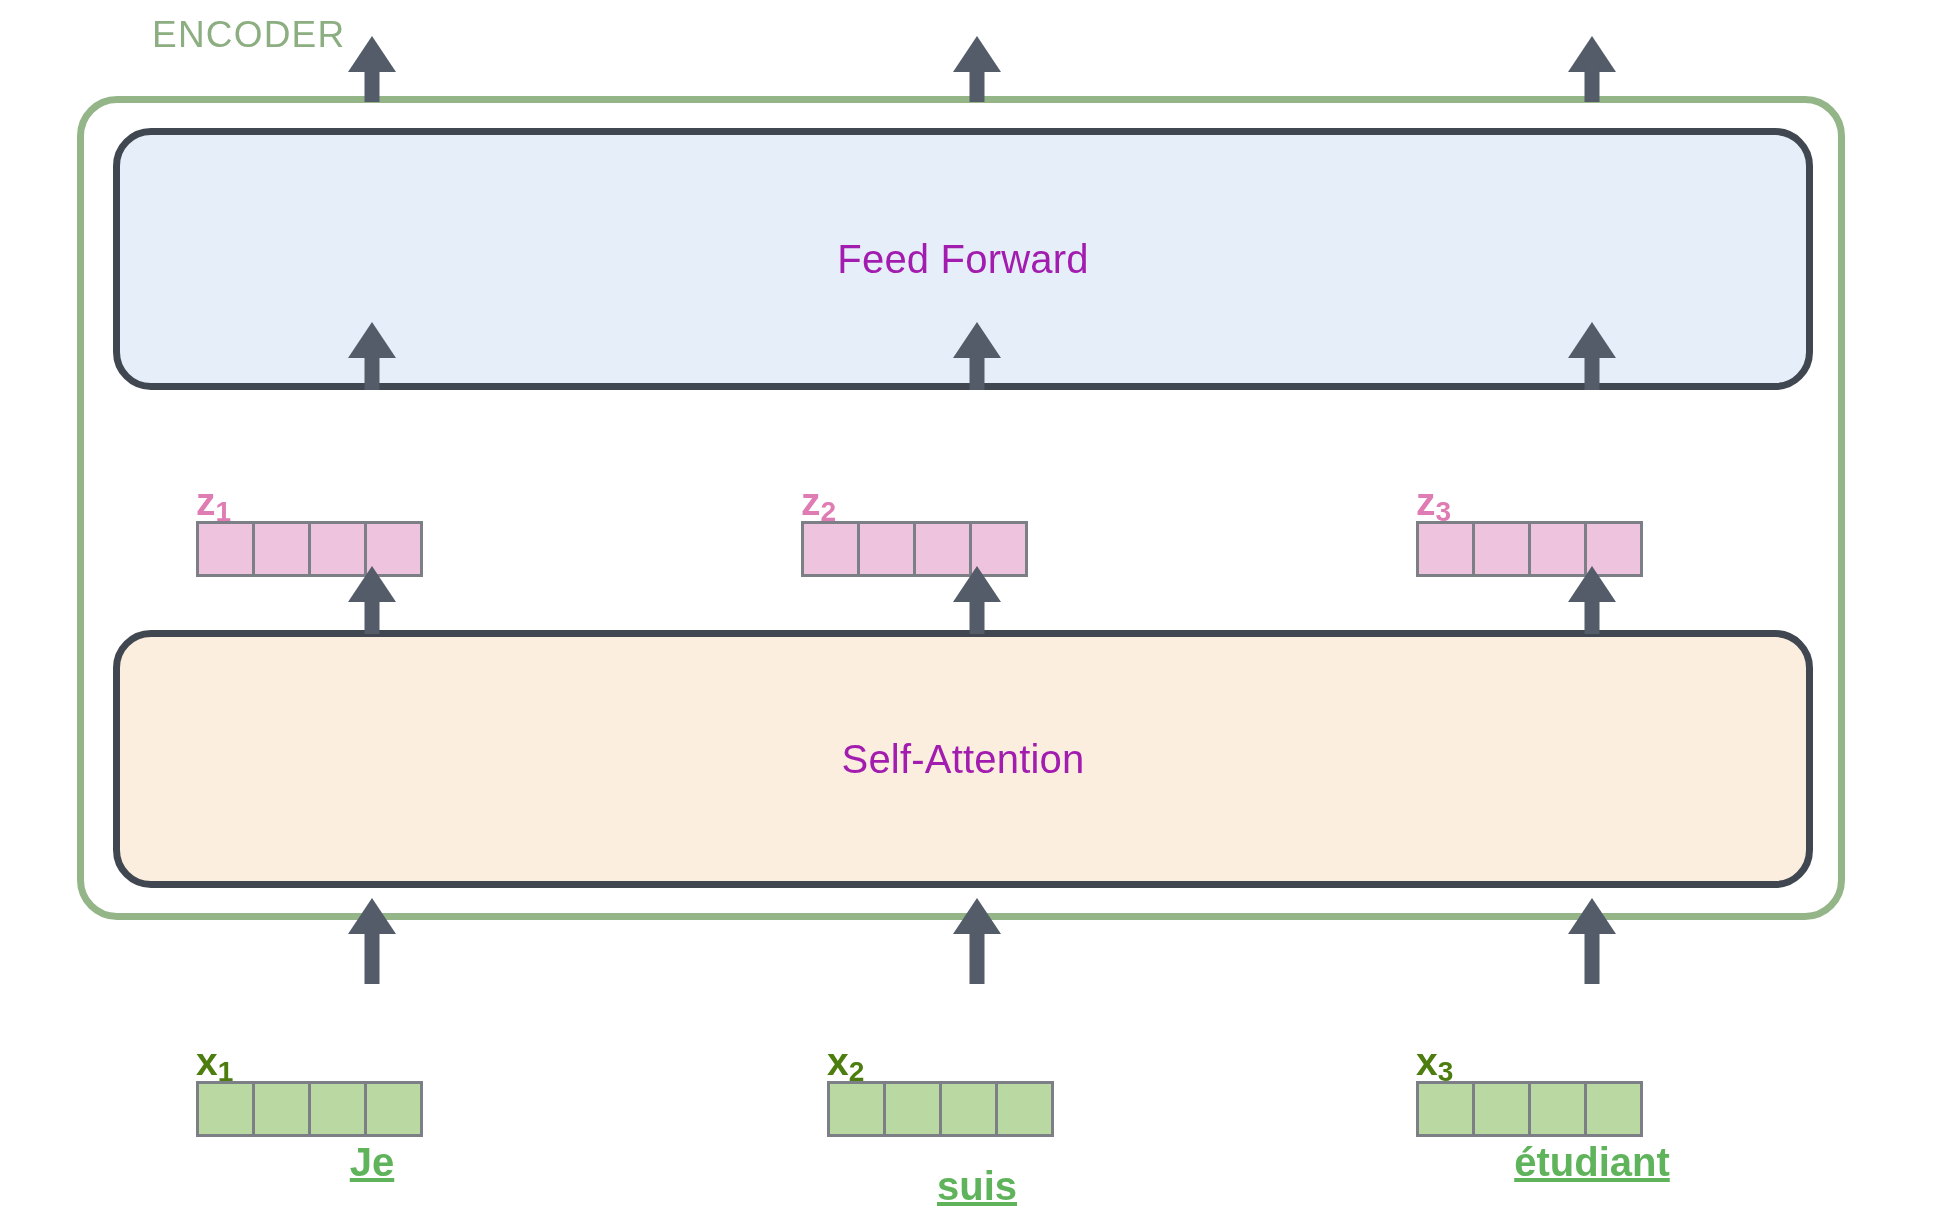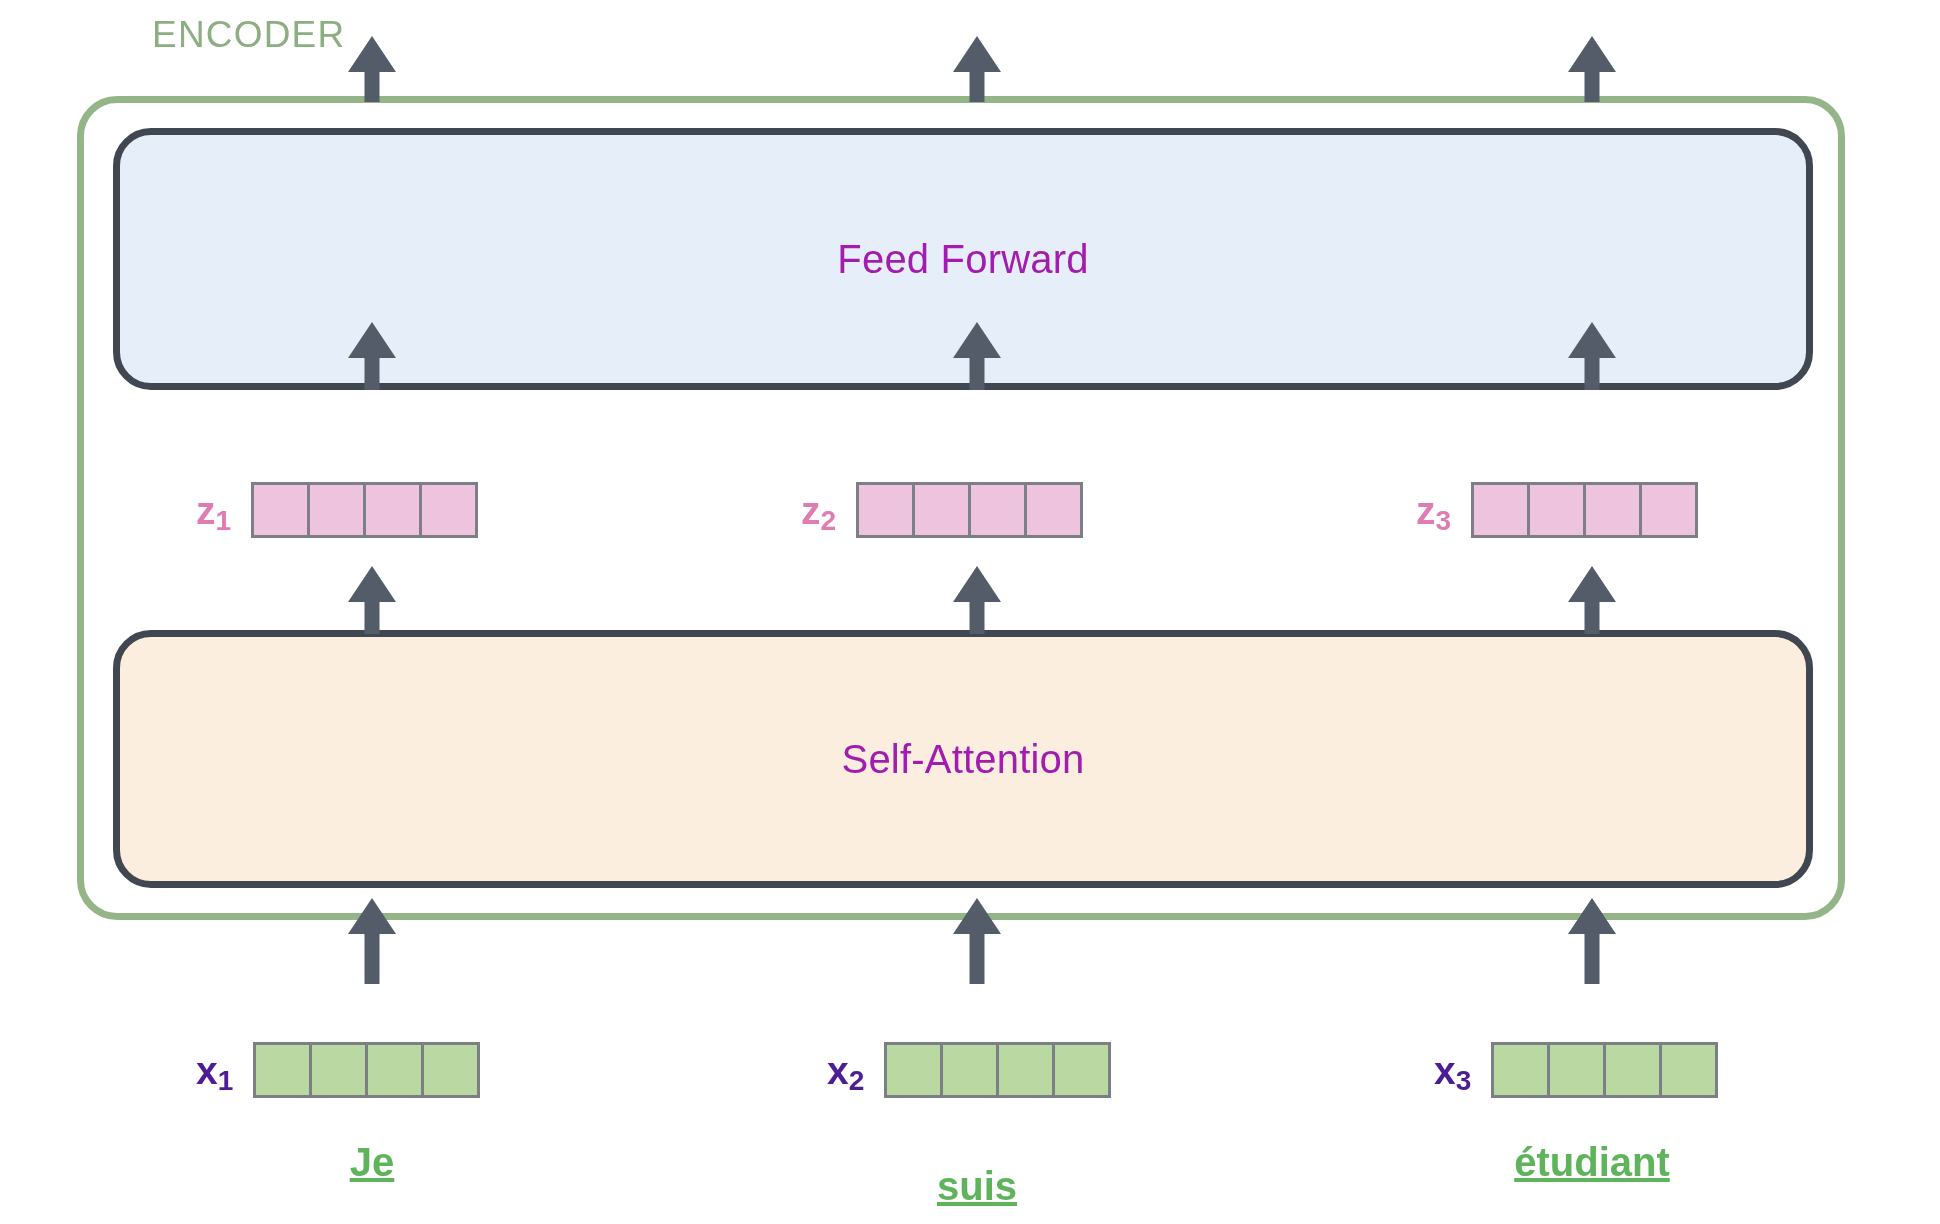--- a/index.html
+++ b/index.html
@@ -104,22 +104,22 @@
   .arrow.a-ff     .shaft { top: 28px; height: 40px; }
   .arrow.a-sa     { height: 68px; }
   .arrow.a-sa     .shaft { top: 28px; height: 40px; }
   .arrow.a-in     { height: 86px; }
   .arrow.a-in     .shaft { top: 28px; height: 58px; }
 
   
   .vector-row {
     position: absolute;
     display: flex;
-    align-items: center;
     z-index: 5;
+    flex-direction: column;
   }
   .vec-label {
     font-size: 39px;
     font-weight: bold;
     margin-right: 20px;
     white-space: nowrap;
     line-height: 1;
   }
   .vec-label sub {
     font-size: 0.72em;
@@ -135,21 +135,21 @@
     width: 59px;
     height: 56px;
     box-sizing: border-box;
     border: 3px solid #7c7f86;
     margin-left: -3px;
   }
   .cell:first-child { margin-left: 0; }
 
   .z-label { color: #e07cb4; }
   .z-cell  { background: #edc3de; }
-  .x-label { color: #4c1d95; }
+  .x-label { color: #4d7c0f; }
   .x-cell  { background: #bad9a2; }
 
   
   .word {
     position: absolute;
     font-size: 40px;
     font-weight: bold;
     color: #5fb35b;
     text-align: center;
     transform: translateX(-50%);
@@ -281,21 +281,21 @@
   <div class="arrow a-sa" style="left:1568px; top:566px; width:48px;">
     <div class="head"></div>
     <div class="shaft"></div>
   </div>
 
   <div class="arrow a-in" style="left:1568px; top:898px; width:48px;">
     <div class="head"></div>
     <div class="shaft"></div>
   </div>
 
-  <div class="vector-row" style="left:1416px; top:1042px;margin-left:18px;">
+  <div class="vector-row" style="left:1416px; top:1042px;">
     <span class="vec-label x-label">x<sub>3</sub></span>
     <span class="vec-cells">
       <span class="cell x-cell"></span>
       <span class="cell x-cell"></span>
       <span class="cell x-cell"></span>
       <span class="cell x-cell"></span>
     </span>
   </div>
 
   <div class="word" style="left:1592px; top:1140px;">étudiant</div>

